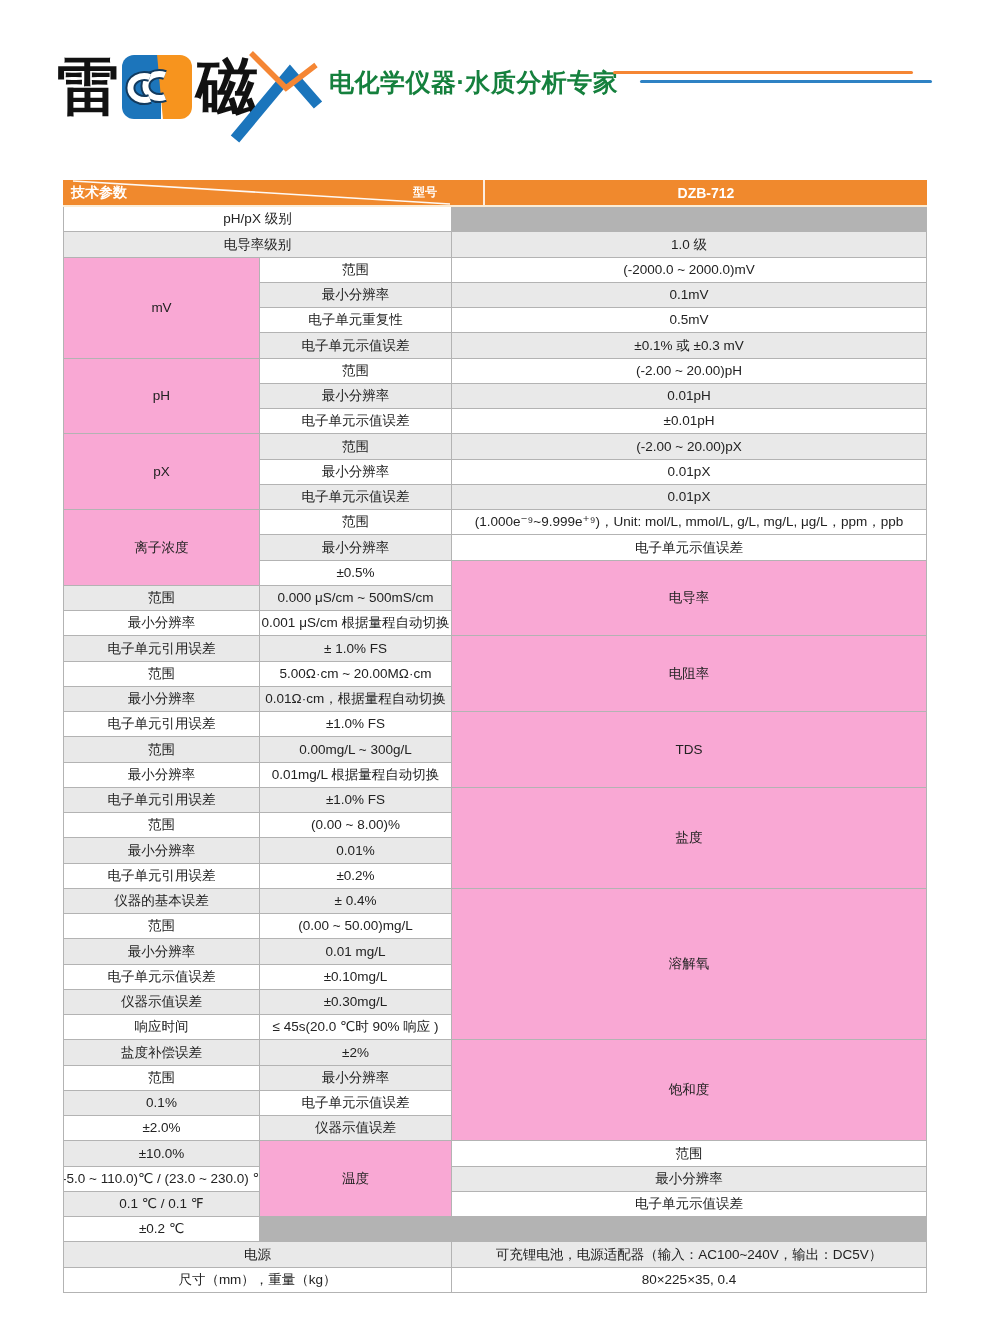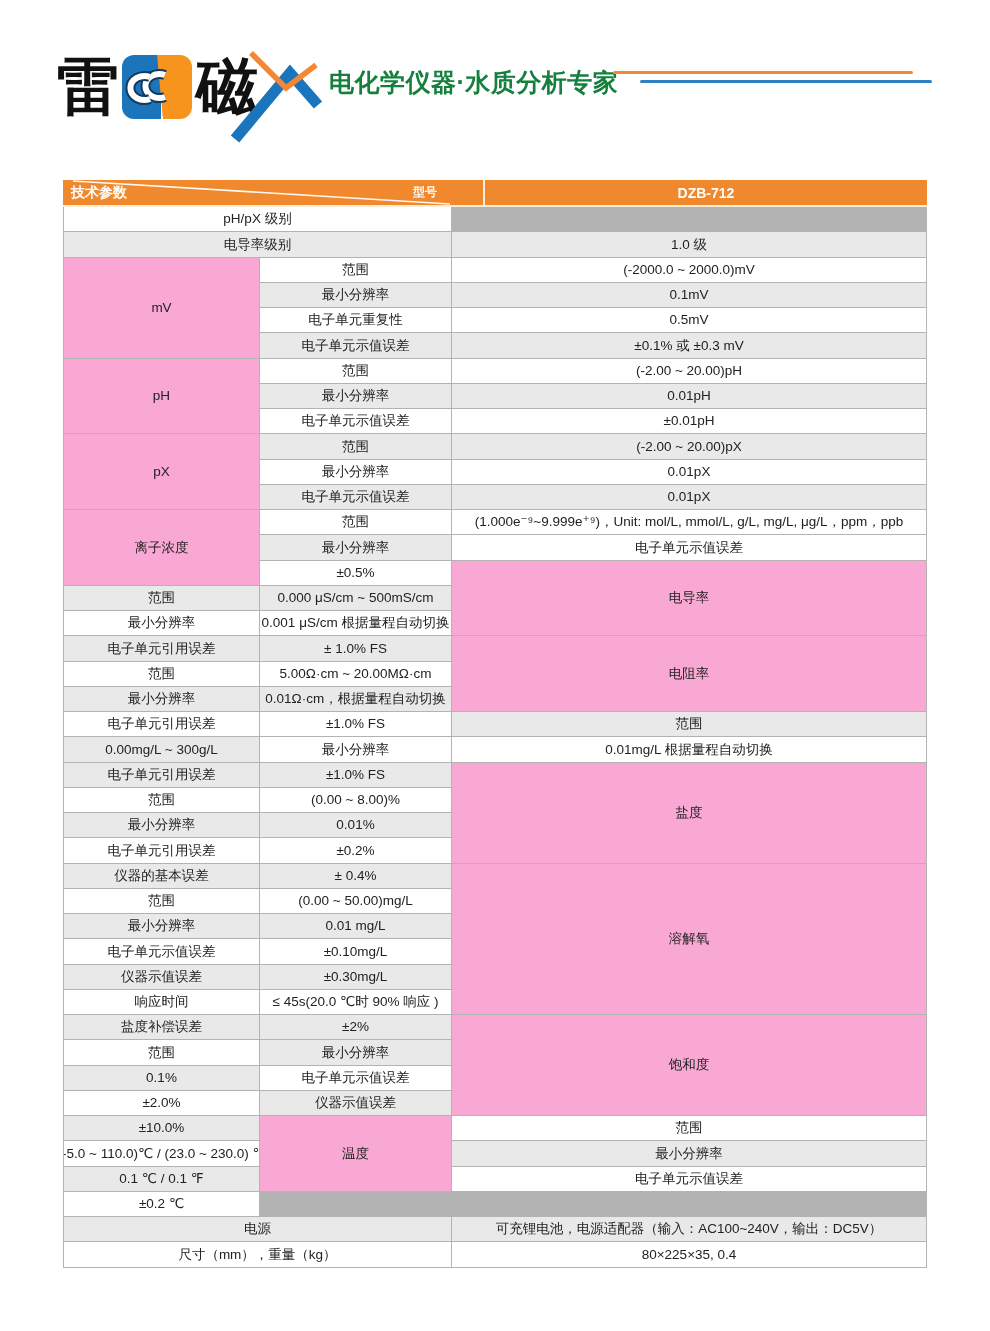--- a/index.html
+++ b/index.html
@@ -131,20 +131,21 @@
         <div class="c">0.001 μS/cm 根据量程自动切换</div>
         <div class="c alt">电子单元引用误差</div>
         <div class="c alt">± 1.0% FS</div>
         <div class="c group" style="grid-row: span 3;">电阻率</div>
         <div class="c">范围</div>
         <div class="c">5.00Ω·cm ~ 20.00MΩ·cm</div>
         <div class="c alt">最小分辨率</div>
         <div class="c alt">0.01Ω·cm，根据量程自动切换</div>
         <div class="c">电子单元引用误差</div>
         <div class="c">±1.0% FS</div>
+        <div class="c group" style="grid-row: span 3;">TDS</div>
         <div class="c alt">范围</div>
         <div class="c alt">0.00mg/L ~ 300g/L</div>
         <div class="c">最小分辨率</div>
         <div class="c">0.01mg/L 根据量程自动切换</div>
         <div class="c alt">电子单元引用误差</div>
         <div class="c alt">±1.0% FS</div>
         <div class="c group" style="grid-row: span 4;">盐度</div>
         <div class="c">范围</div>
         <div class="c">(0.00 ~ 8.00)%</div>
         <div class="c alt">最小分辨率</div>

